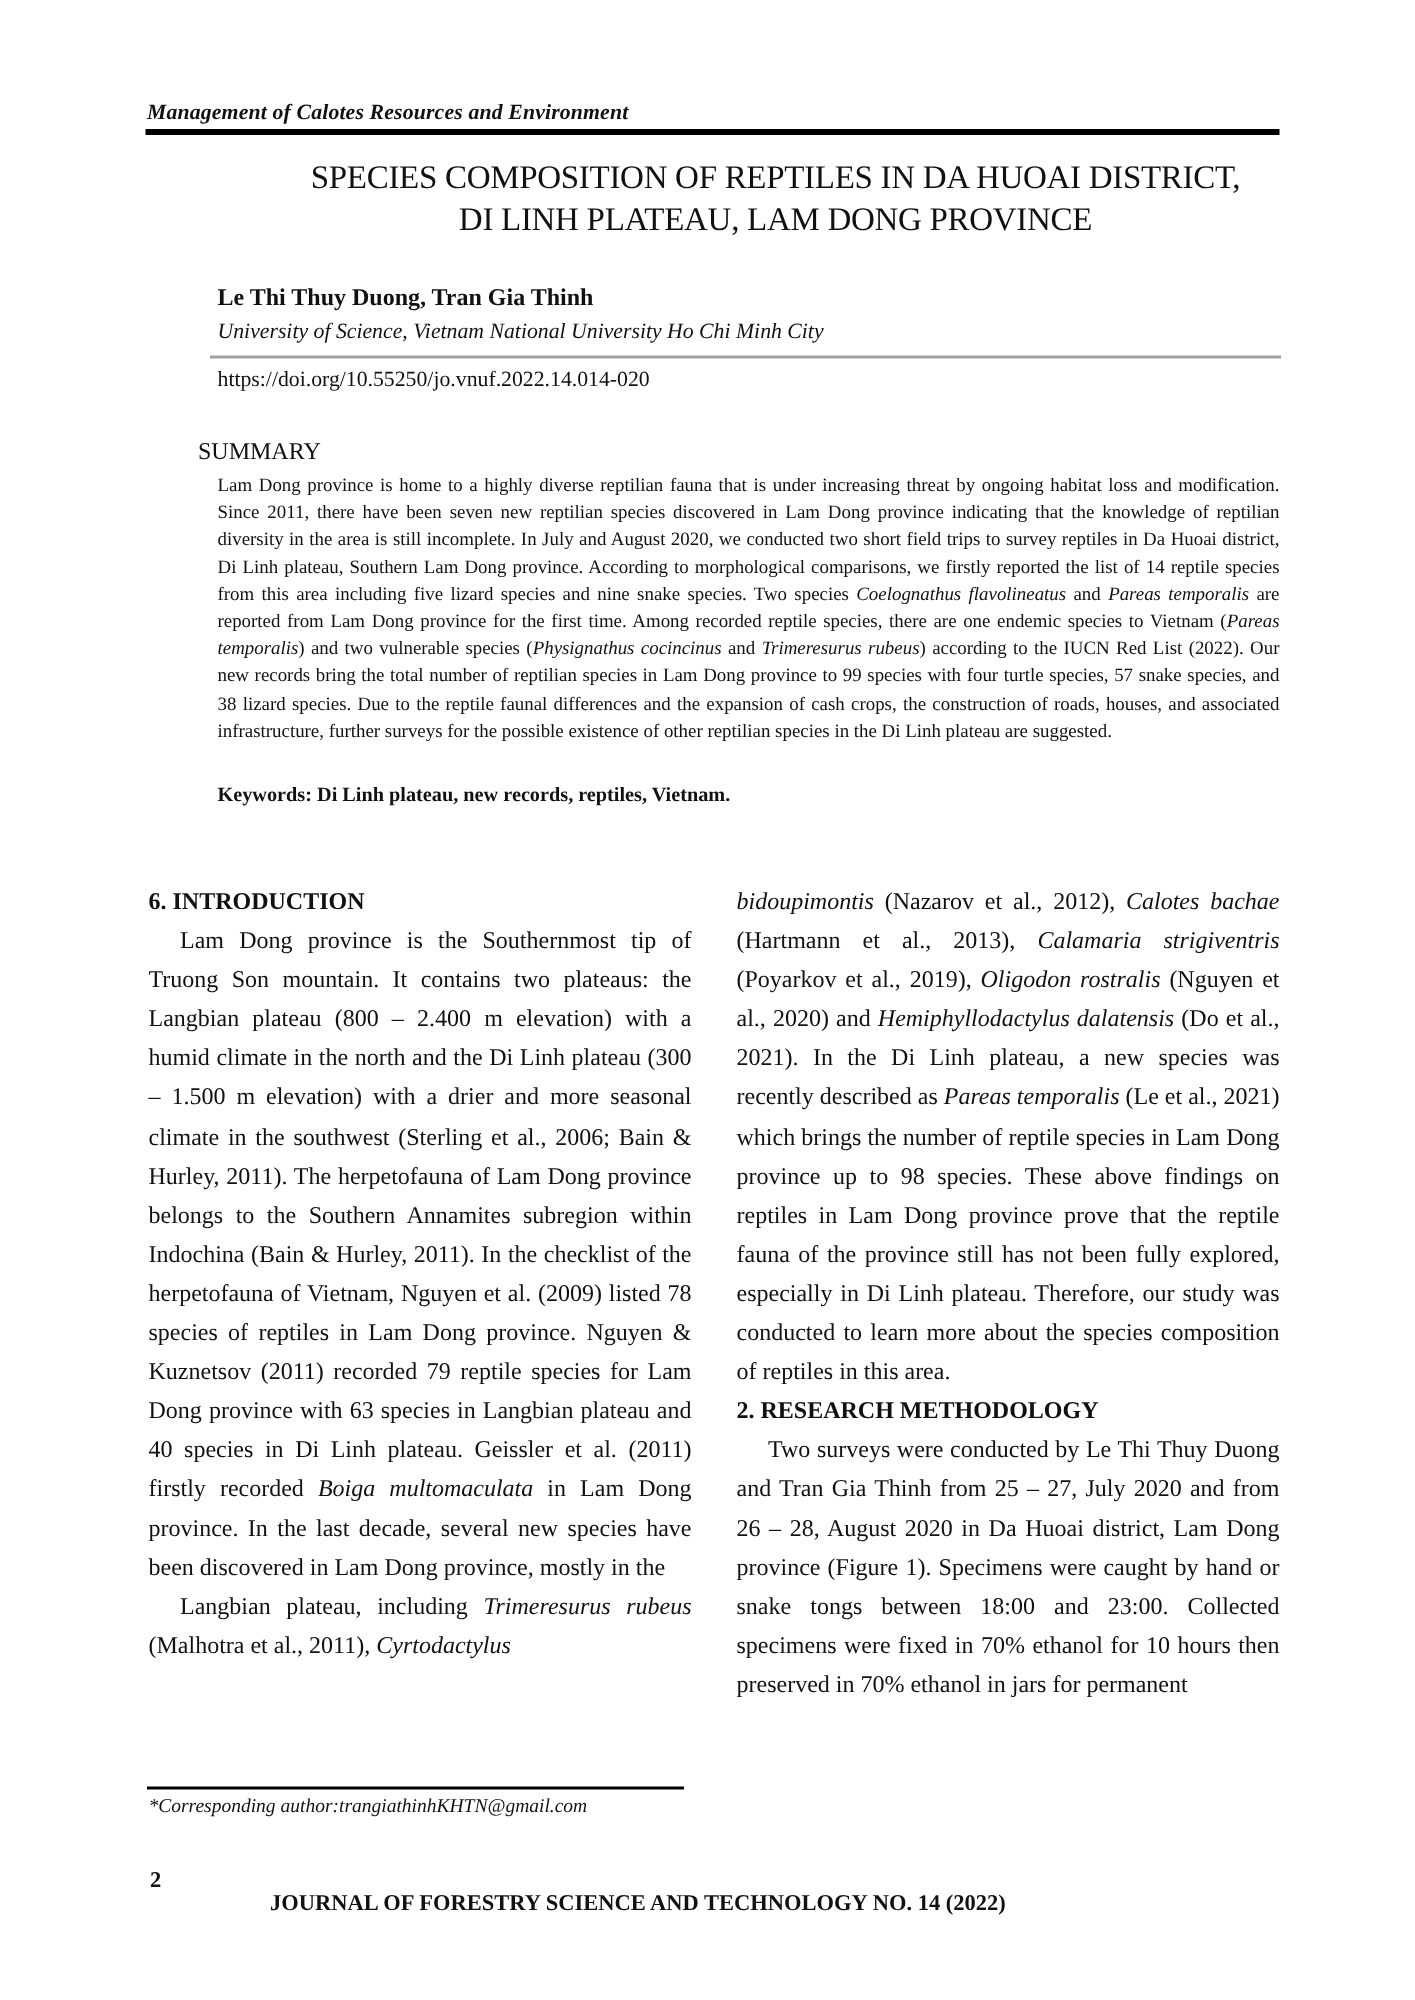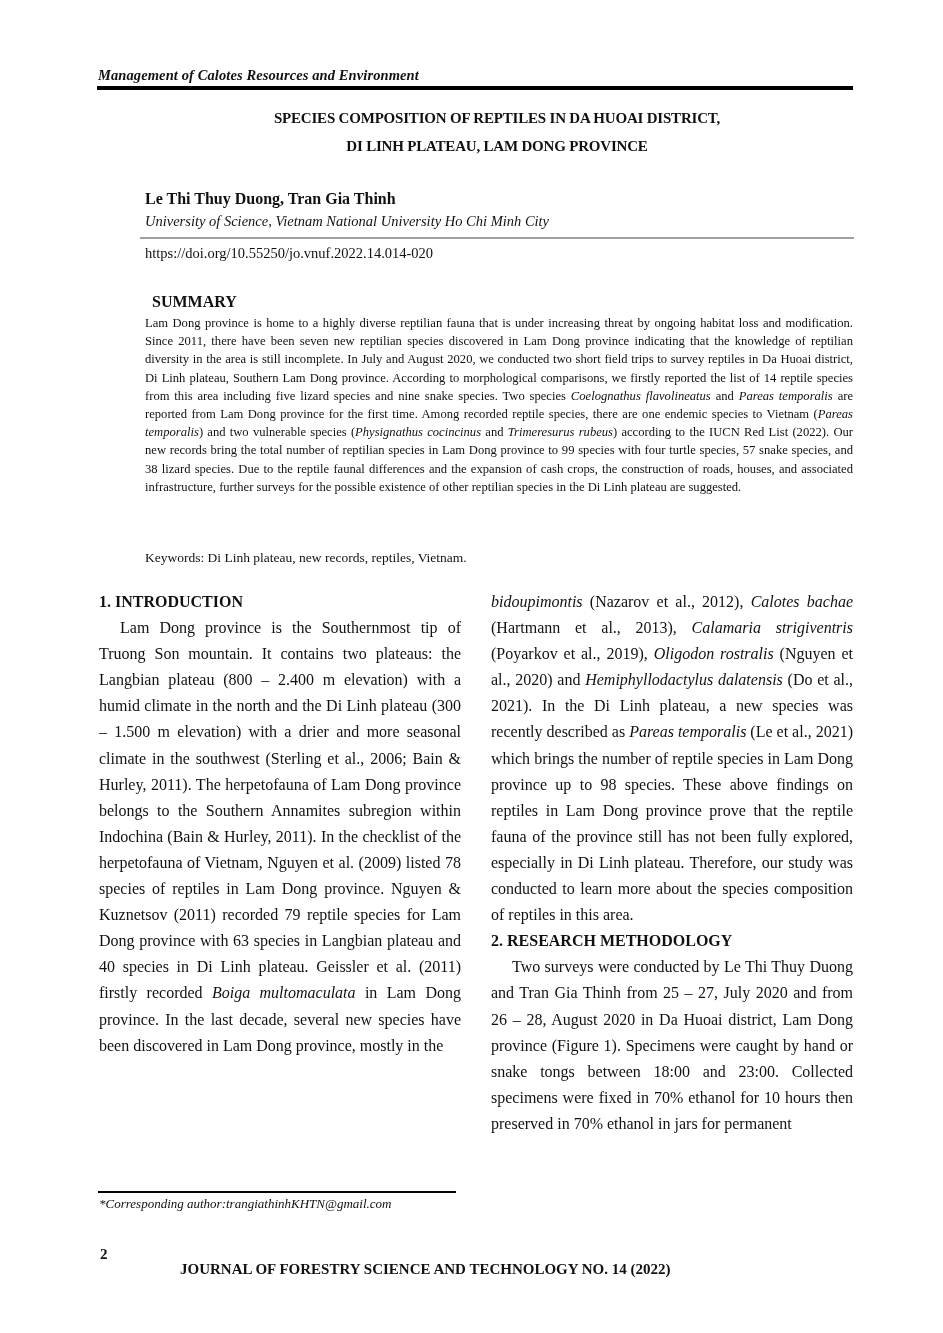--- a/index.html
+++ b/index.html
@@ -1,28 +1,28 @@
 <!DOCTYPE html>
 <html><head>
 <meta charset="utf-8">
 <style>
   html, body { margin: 0; padding: 0; background: #ffffff; }
   body { width: 943px; height: 1333px; position: relative; overflow: hidden;
          font-family: "Liberation Serif", "DejaVu Serif", serif; color: #111; }
   .abs { position: absolute; }
   #section-header { left: 98px; top: 67px; font-size: 14.5px; font-weight: bold; font-style: italic; letter-spacing: 0.1px; }
   #header-rule { left: 97px; top: 86px; width: 756px; height: 4px; background: #000; }
-  #title { left: 97px; top: 104px; width: 800px; text-align: center; font-size: 15px; font-weight: bold; line-height: 28px; letter-spacing: -0.2px; }
+  #title { left: 117px; top: 104px; width: 800px; text-align: center; font-size: 22px; font-weight: normal; line-height: 28px; letter-spacing: -0.2px; }
   #authors { left: 145px; top: 190px; font-size: 16px; font-weight: bold; }
   #affiliation { left: 145px; top: 213px; font-size: 14.5px; font-style: italic; }
   #aff-rule { left: 140px; top: 237px; width: 714px; height: 2px; background: #a0a0a0; }
   #doi { left: 145px; top: 245px; font-size: 14.5px; }
-  #summary-heading { left: 152px; top: 293px; font-size: 16px; font-weight: bold; }
+  #summary-heading { left: 132px; top: 293px; font-size: 16px; font-weight: normal; }
   #summary-text { left: 145px; top: 314px; width: 708px; font-size: 12.6px; line-height: 18.2px; text-align: justify; }
-  #keywords { left: 145px; top: 550px; font-size: 13.5px; font-weight: normal; }
+  #keywords { left: 145px; top: 522px; font-size: 13.5px; font-weight: bold; }
   .col { position: absolute; font-size: 16px; line-height: 26.1px; text-align: justify; }
   #col-left { left: 99px; top: 589px; width: 362px; }
   #col-right { left: 491px; top: 589px; width: 362px; }
   .sec-h { font-weight: bold; text-align: left; }
   .indent { text-indent: 21px; }
   .col p { margin: 0; }
   #footnote-rule { left: 98px; top: 1191px; width: 358px; height: 2px; background: #000; }
   #footnote { left: 99px; top: 1196px; font-size: 13px; font-style: italic; }
   #page-number { left: 100px; top: 1246px; font-size: 15px; font-weight: bold; }
   #journal-footer { left: 180px; top: 1246px; font-size: 15px; font-weight: bold; margin-top: 15px; }
@@ -42,22 +42,23 @@
 <div id="authors" class="abs">Le Thi Thuy Duong, Tran Gia Thinh</div>
 <div id="affiliation" class="abs">University of Science, Vietnam National University Ho Chi Minh City</div>
 <div id="aff-rule" class="abs"></div>
 <div id="doi" class="abs">https://doi.org/10.55250/jo.vnuf.2022.14.014-020</div>
 
 <div id="summary-heading" class="abs">SUMMARY</div>
 <div id="summary-text" class="abs"><span>Lam Dong province is home to a highly diverse reptilian fauna that is under increasing threat by ongoing habitat loss and modification. Since 2011, there have been seven new reptilian species discovered in Lam Dong province indicating that the knowledge of reptilian diversity in the area is still incomplete. In July and August 2020, we conducted two short field trips to survey reptiles in Da Huoai district, Di Linh plateau, Southern Lam Dong province. According to morphological comparisons, we firstly reported the list of 14 reptile species from this area including five lizard species and nine snake species. Two species </span><i>Coelognathus flavolineatus</i><span> and </span><i>Pareas temporalis</i><span> are reported from Lam Dong province for the first time. Among recorded reptile species, there are one endemic species to Vietnam (</span><i>Pareas temporalis</i><span>) and two vulnerable species (</span><i>Physignathus cocincinus</i><span> and </span><i>Trimeresurus rubeus</i><span>) according to the IUCN Red List (2022). Our new records bring the total number of reptilian species in Lam Dong province to 99 species with four turtle species, 57 snake species, and 38 lizard species. Due to the reptile faunal differences and the expansion of cash crops, the construction of roads, houses, and associated infrastructure, further surveys for the possible existence of other reptilian species in the Di Linh plateau are suggested.</span></div>
 <div id="keywords" class="abs">Keywords: Di Linh plateau, new records, reptiles, Vietnam.</div>
 
 <div id="col-left" class="col">
-  <p class="sec-h">1. INTRODUCTION</p>
+  <p class="sec-h">6. INTRODUCTION</p>
   <p class="indent"><span>Lam Dong province is the Southernmost tip of Truong Son mountain. It contains two plateaus: the Langbian plateau (800 – 2.400 m elevation) with a humid climate in the north and the Di Linh plateau (300 – 1.500 m elevation) with a drier and more seasonal climate in the southwest (Sterling et al., 2006; Bain &amp; Hurley, 2011). The herpetofauna of Lam Dong province belongs to the Southern Annamites subregion within Indochina (Bain &amp; Hurley, 2011). In the checklist of the herpetofauna of Vietnam, Nguyen et al. (2009) listed 78 species of reptiles in Lam Dong province. Nguyen &amp; Kuznetsov (2011) recorded 79 reptile species for Lam Dong province with 63 species in Langbian plateau and 40 species in Di Linh plateau. Geissler et al. (2011) firstly recorded </span><i>Boiga multomaculata</i><span> in Lam Dong province. In the last decade, several new species have been discovered in Lam Dong province, mostly in the</span></p>
+  <p class="indent"><span>Langbian plateau, including </span><i>Trimeresurus rubeus</i><span> (Malhotra et al., 2011), </span><i>Cyrtodactylus</i></p>
 </div>
 
 <div id="col-right" class="col">
   <p><i>bidoupimontis</i><span> (Nazarov et al., 2012), </span><i>Calotes bachae</i><span> (Hartmann et al., 2013), </span><i>Calamaria strigiventris</i><span> (Poyarkov et al., 2019), </span><i>Oligodon rostralis</i><span> (Nguyen et al., 2020) and </span><i>Hemiphyllodactylus dalatensis</i><span> (Do et al., 2021). In the Di Linh plateau, a new species was recently described as </span><i>Pareas temporalis</i><span> (Le et al., 2021) which brings the number of reptile species in Lam Dong province up to 98 species. These above findings on reptiles in Lam Dong province prove that the reptile fauna of the province still has not been fully explored, especially in Di Linh plateau. Therefore, our study was conducted to learn more about the species composition of reptiles in this area.</span></p>
   <p class="sec-h">2. RESEARCH METHODOLOGY</p>
   <p class="indent">Two surveys were conducted by Le Thi Thuy Duong and Tran Gia Thinh from 25 – 27, July 2020 and from 26 – 28, August 2020 in Da Huoai district, Lam Dong province (Figure 1). Specimens were caught by hand or snake tongs between 18:00 and 23:00. Collected specimens were fixed in 70% ethanol for 10 hours then preserved in 70% ethanol in jars for permanent</p>
 </div>
 
 <div id="footnote-rule" class="abs"></div>
 <div id="footnote" class="abs">*Corresponding author:trangiathinhKHTN@gmail.com</div>

